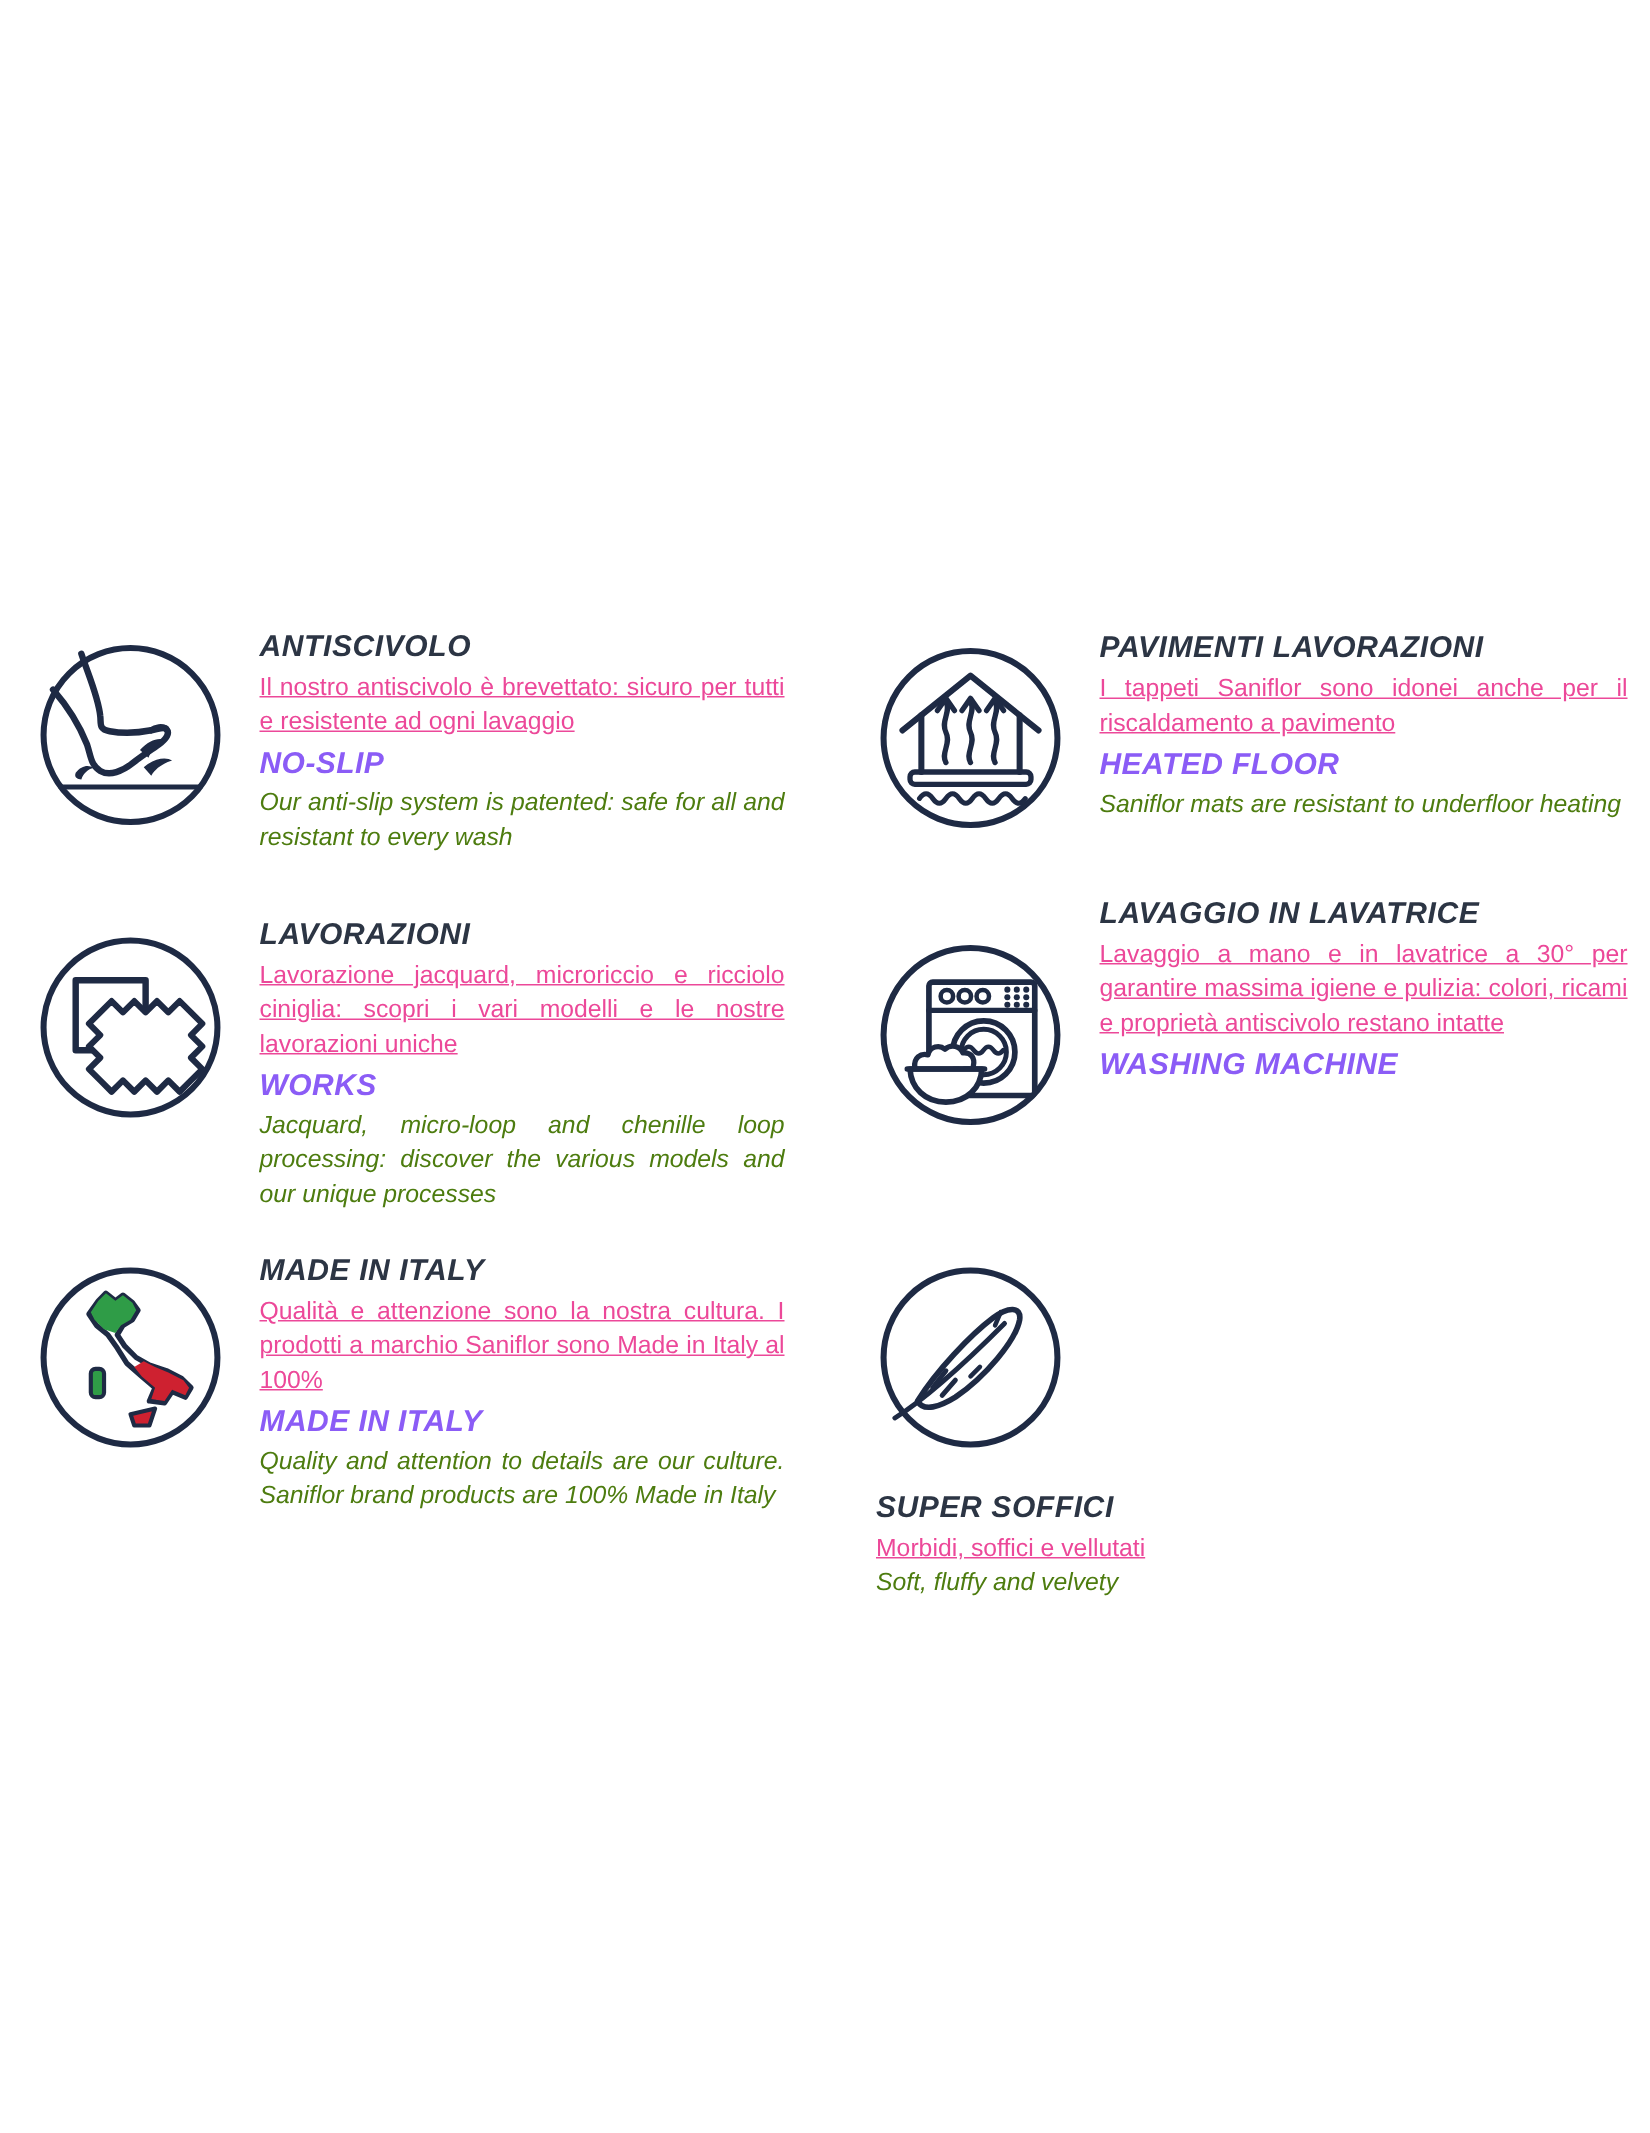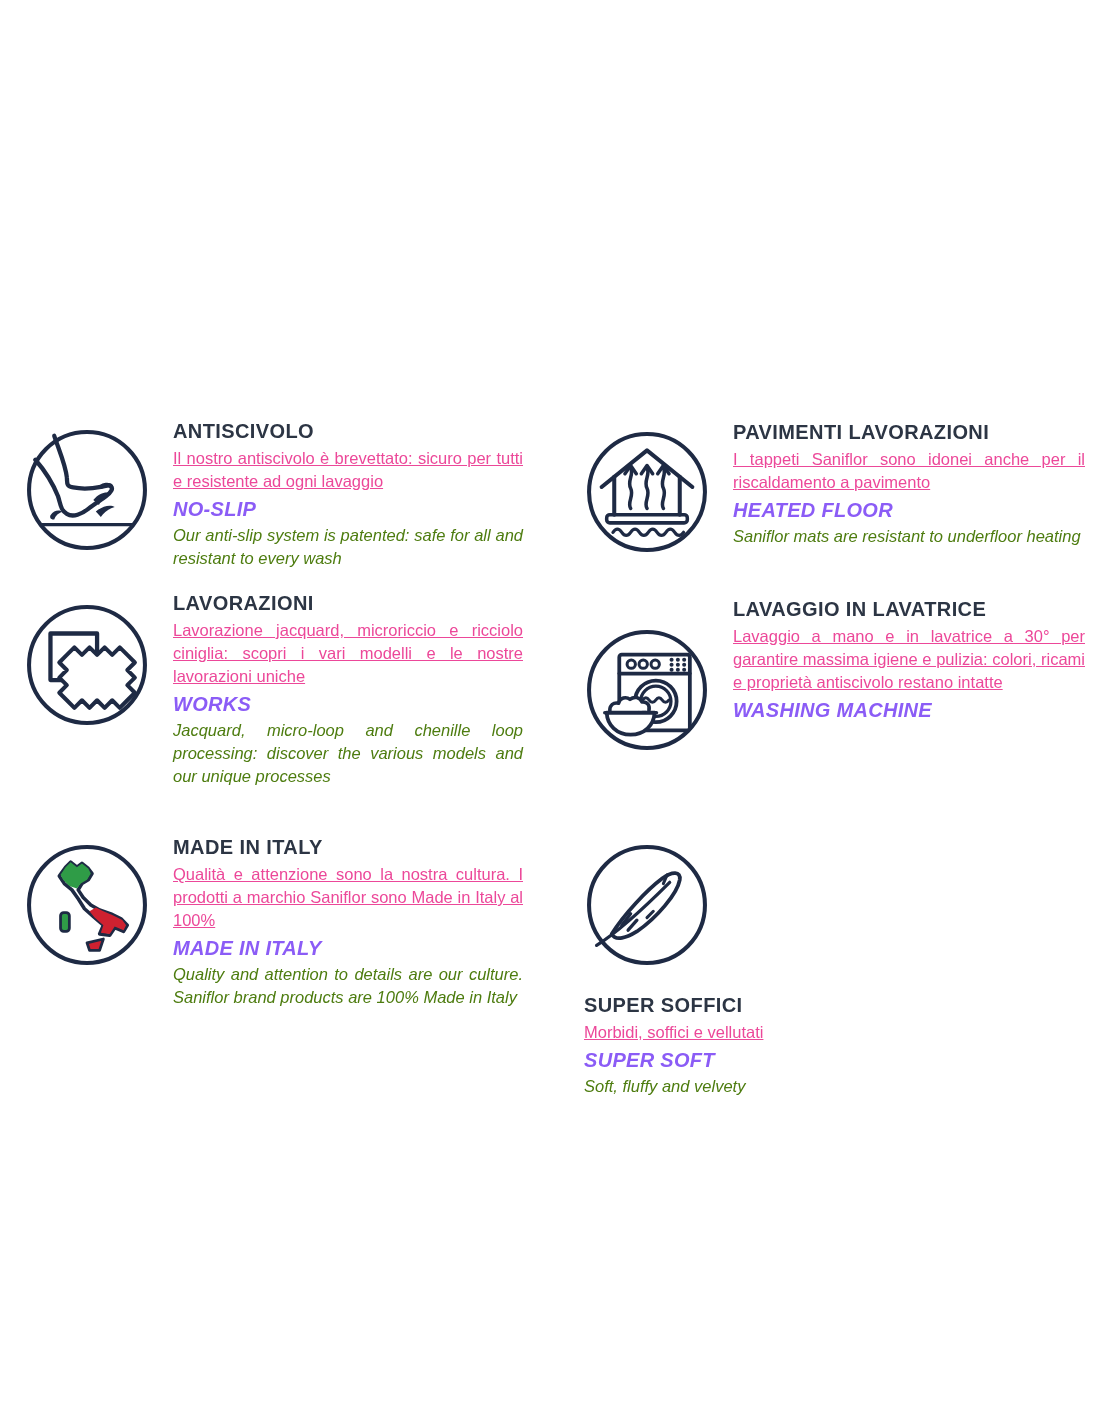--- a/index.html
+++ b/index.html
@@ -6,27 +6,27 @@
   .canvas {
     position:relative; width:1100px; height:1422px; background:#ffffff;
     font-family:"Liberation Sans", sans-serif; overflow:hidden;
   }
   .feature { position:absolute; display:flex; align-items:flex-start; }
   .icon { flex:0 0 126px; width:126px; height:126px; margin-right:23px; }
   .icon svg { width:126px; height:126px; display:block;
     stroke:#1e2a44; fill:none; stroke-width:3.2; stroke-linecap:round; stroke-linejoin:round; }
   .txt { width:350px; }
   .txt-r { width:352px; }
-  .t-it { font-size:20px; font-weight:700; letter-spacing:0.4px; color:#2c3544; margin:0 0 4px; }
+  .t-it { font-size:20px; font-weight:700; letter-spacing:0.4px; color:#2c3544; margin:0 0 4px;font-style:italic; }
   .p-it { font-size:16.5px; color:#ec4899; line-height:23px; text-align:justify; margin:0;text-decoration:underline; }
   .t-en { font-size:20px; font-weight:700; font-style:italic; color:#8b5cf6; margin:5px 0 3px; letter-spacing:0.3px; }
   .p-en { font-size:16.5px; font-style:italic; color:#4d7c0f; line-height:23px; text-align:justify; margin:0; }
   
   #f0 { left:24px;  top:420px; }  #f0 .icon { margin-top:7px; }
-  #f1 { left:24px;  top:592px; }  #f1 .icon { margin-top:10px; }
+  #f1 { left:24px;  top:612px; }  #f1 .icon { margin-top:10px; }
   #f2 { left:24px;  top:836px; }  #f2 .icon { margin-top:6px; }
   #f3 { left:584px; top:421px; }  #f3 .icon { margin-top:8px; }
   #f4 { left:584px; top:598px; }  #f4 .icon { margin-top:29px; }
   #f5 { left:584px; top:842px;flex-direction:column; }  #f5 .txt-r { padding-top:26px; }
 </style>
 </head>
 <body>
 
 <div class="canvas">
 
@@ -155,18 +155,17 @@
         <path d="M10 82 C26 72 48 52 68 32" stroke-width="2.6"></path>
         <path d="M30 66 L37 57" stroke-width="2.6"></path>
         <path d="M35 70 L42 62" stroke-width="2.6"></path>
         <path d="M50 60 L55 55" stroke-width="2.4"></path>
         <path d="M63 33 L66 26" stroke-width="2.4"></path>
       </svg>
     </span>
     <div class="txt-r">
       <h3 class="t-it">SUPER SOFFICI</h3>
       <p class="p-it">Morbidi, soffici e vellutati</p>
-      <h4 class="t-en">SUPER SOFT</h4>
       <p class="p-en">Soft, fluffy and velvety</p>
     </div>
   </div>
 
 </div>
 
 </body></html>

